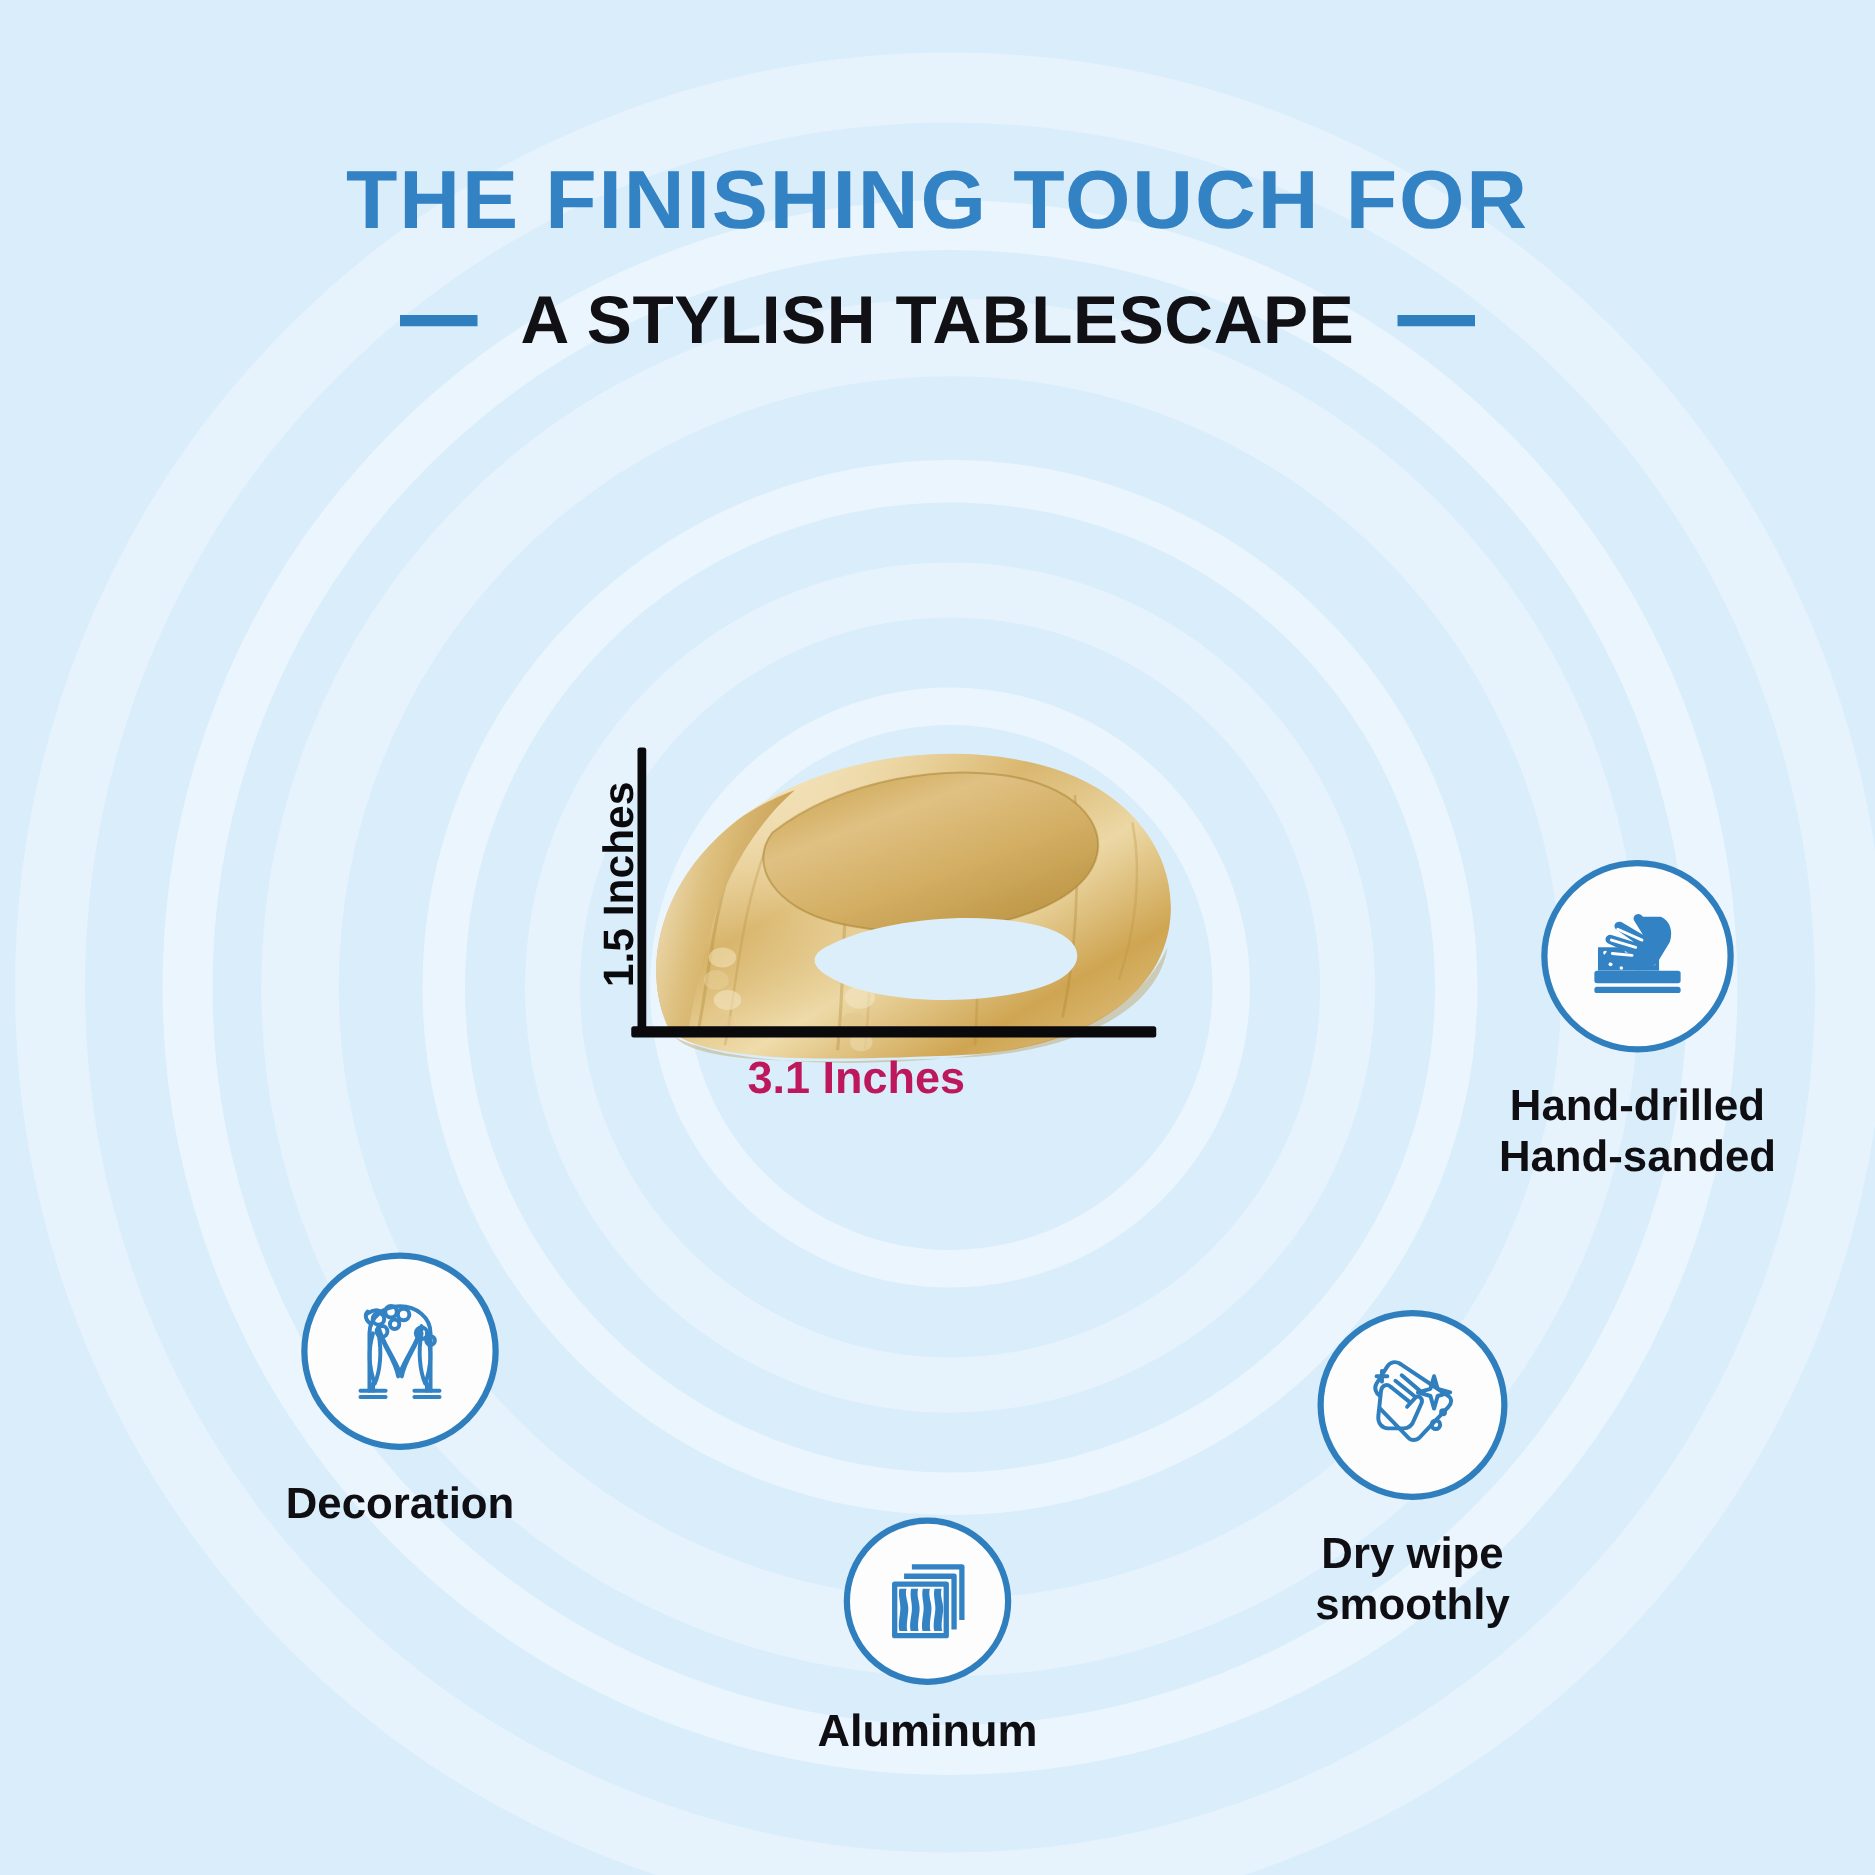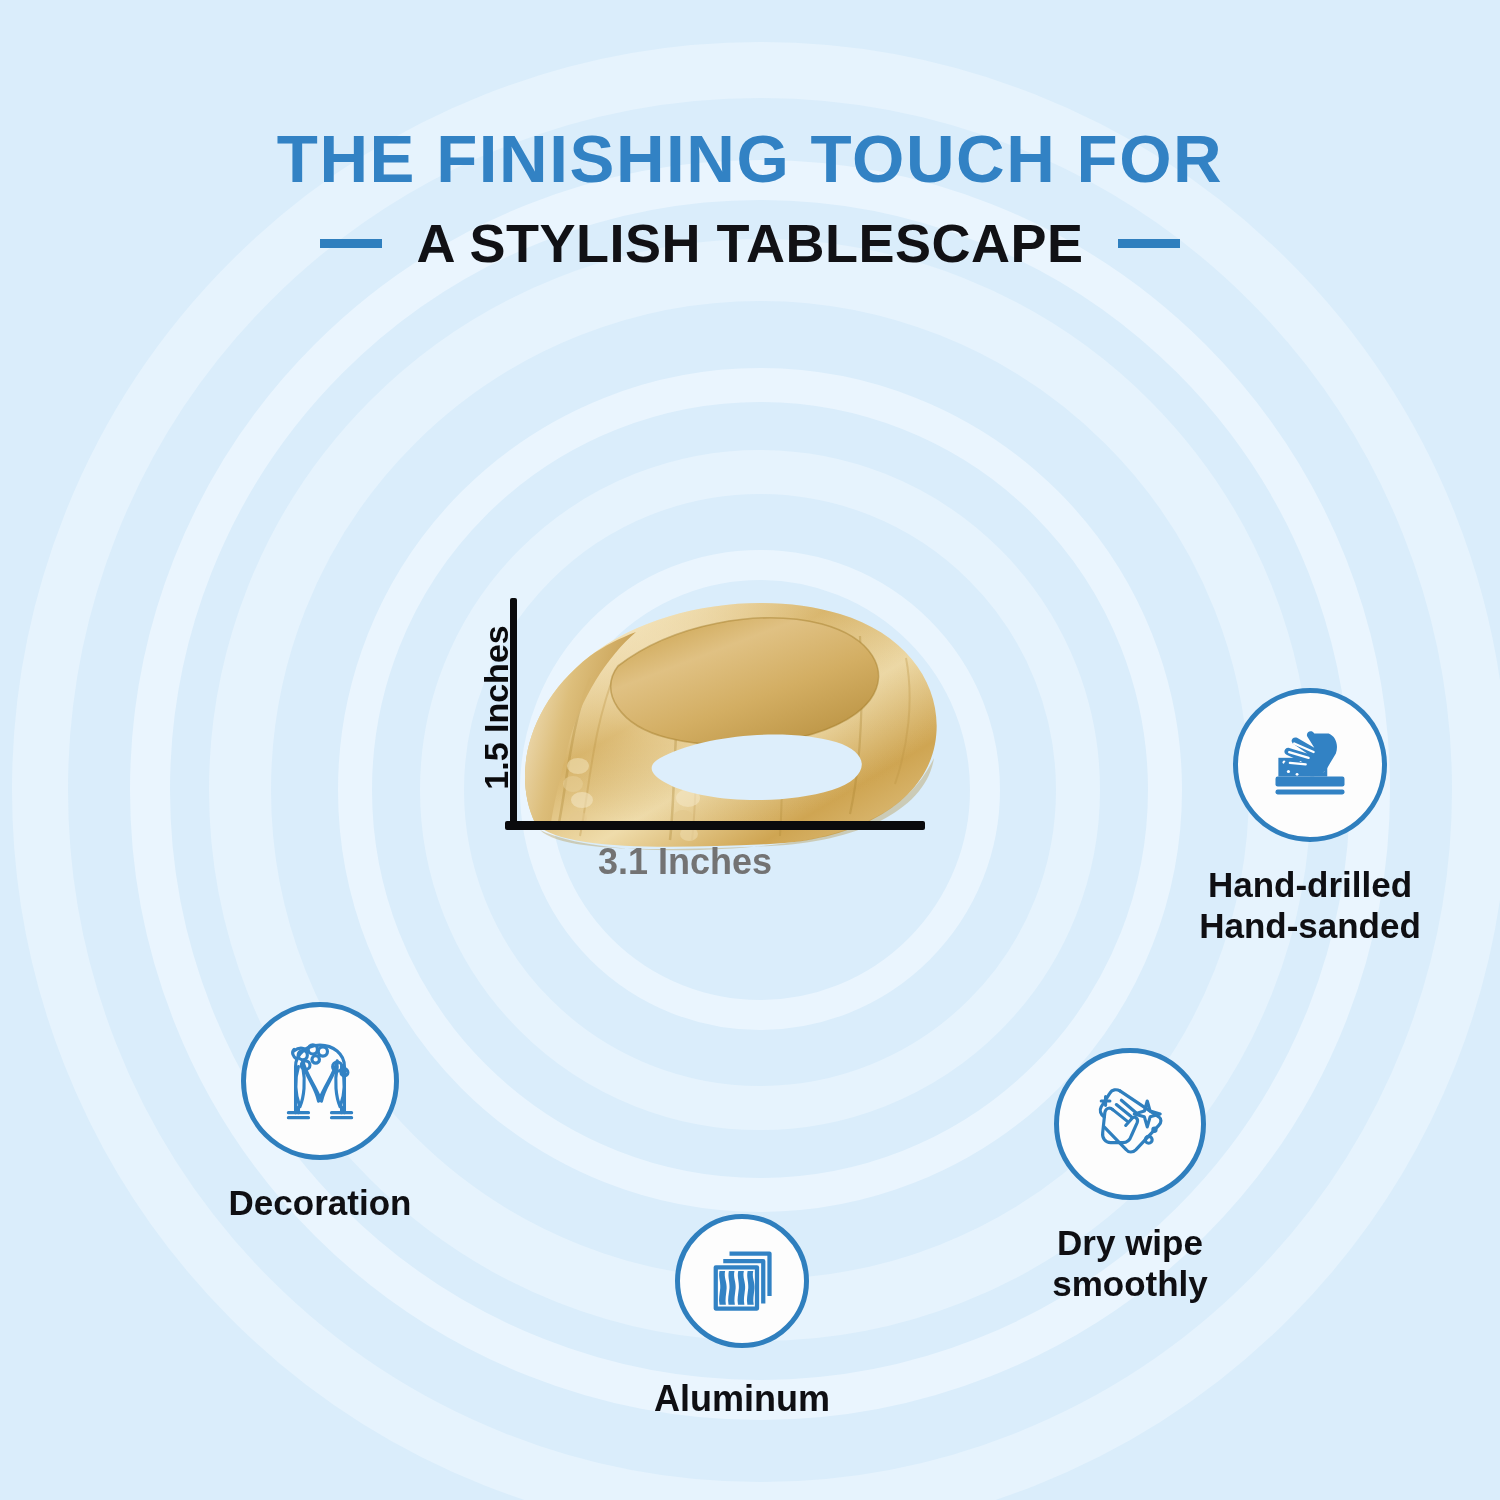--- a/index.html
+++ b/index.html
@@ -48,21 +48,21 @@
     line-height: 1.0;
     margin: 0;
     white-space: nowrap;
     transform: scaleX(1.02);
   }
   .subline-row {
     display: flex;
     align-items: center;
     justify-content: center;
     gap: 34px;
-    margin-top: 24px;
+    margin-top: 37px;
   }
   .sub-dash {
     width: 62px;
     height: 9px;
     background: #2f7fbe;
     flex: 0 0 auto;
   }
   .subline {
     font-family: "Liberation Sans", sans-serif;
     font-weight: bold;
@@ -106,21 +106,21 @@
   }
   .dim-label-h {
     position: absolute;
     left: 0;
     top: 263px;
     width: 490px;
     text-align: center;
     font-family: "Liberation Sans", sans-serif;
     font-weight: bold;
     font-size: 36px;
-    color: #737373;
+    color: #be185d;
     white-space: nowrap;
   }
 
   
   .feature {
     position: absolute;
     z-index: 3;
     display: flex;
     flex-direction: column;
     align-items: center;
@@ -156,21 +156,21 @@
   .feat-durable      { left: 104px;  top: 698px;  width: 300px; }
   .feat-durable .feature-label { text-align: center; }
 
   .feat-handmade     { left: 1120px; top: 688px;  width: 380px; justify-content: space-between; }
   .feat-decoration   { left: 150px;  top: 1002px; width: 340px; }
   .feat-aluminum     { left: 592px;  top: 1214px; width: 300px; }
   .feat-drywipe      { left: 970px;  top: 1048px; width: 320px; }
 
   .feat-aluminum .feature-circle { width: 134px; height: 134px; }
   .feat-aluminum .feature-circle svg { width: 80px; height: 80px; }
-  .feat-aluminum .feature-label { margin-top: 30px; font-size: 36px; }
+  .feat-aluminum .feature-label { margin-top: 16px; font-size: 36px; }
 
   .feat-decoration .feature-circle { width: 158px; height: 158px; }
   .feat-drywipe .feature-circle { width: 152px; height: 152px; }
 </style>
 </head>
 <body>
 
 <div id="infographic">
 
   <svg class="bg-rings" viewBox="0 0 1500 1500" aria-hidden="true">

